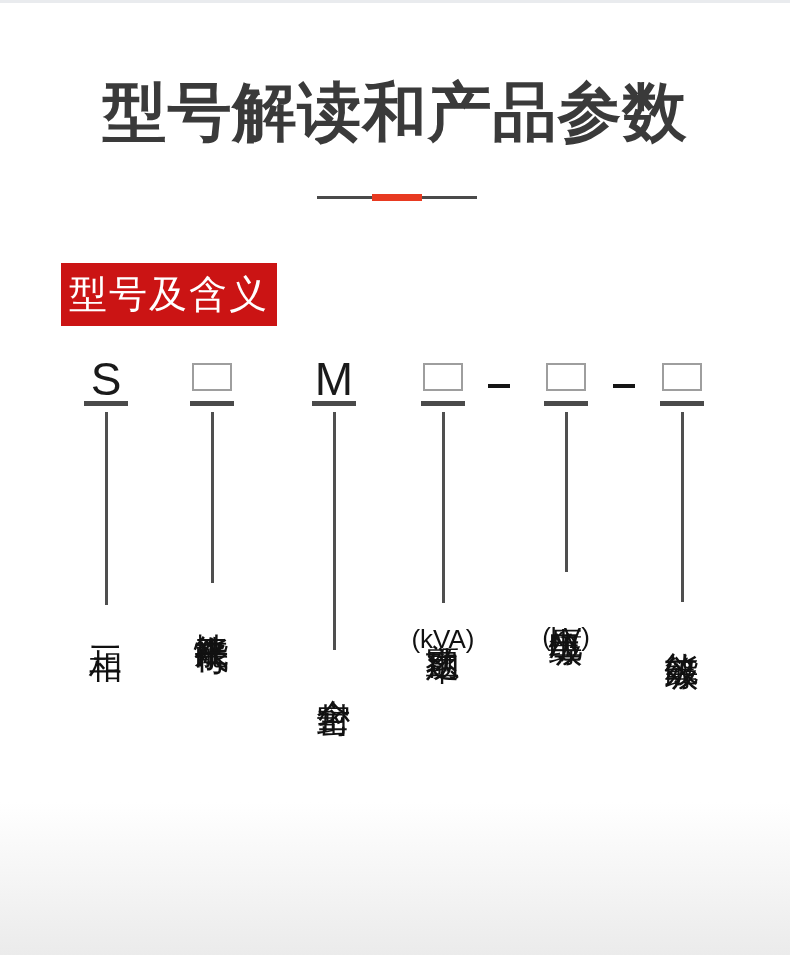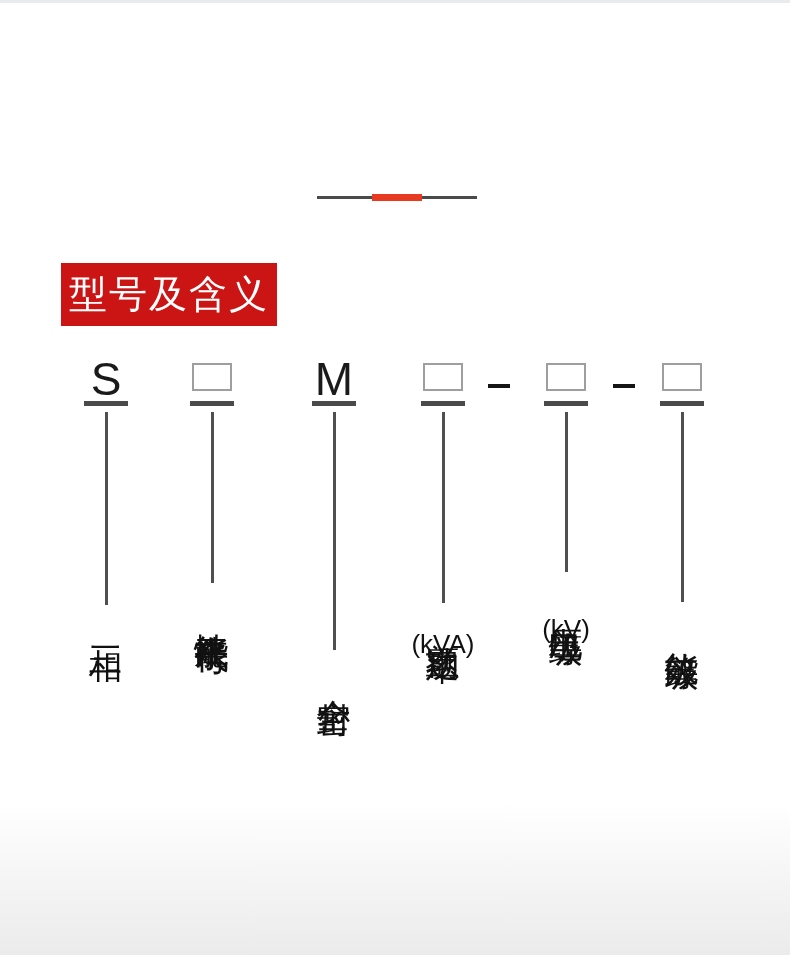--- a/index.html
+++ b/index.html
@@ -136,40 +136,41 @@
   .u3 .unit-label { margin-top: 22px; }
   .u4 .unit-label { margin-top: 13px; }
   .u5 .unit-label { margin-top: 29px; }
   .u6 .unit-label { margin-top: 23px; }
 
   .unit-sublabel {
     font-size: 26px;
     color: #111111;
     white-space: nowrap;
   }
-  .u4 .unit-sublabel { margin-top: 5px; }
-  .u5 .unit-sublabel { margin-top: 5px; }
+  .u4 .unit-sublabel { }
+  .u5 .unit-sublabel { margin-top: 13px; }
 
   .hyphen-separator {
     position: absolute;
     top: 384px;
     width: 22px;
     height: 4px;
     background: #151515;
   }
   .d1 { left: 488px; }
   .d2 { left: 613px; }
 </style>
 </head>
 <body>
 
 <div class="page">
 
   <div class="top-strip"></div>
 
+  <div class="page-title">型号解读和产品参数</div>
 
   <div class="title-divider">
     <div class="divider-accent"></div>
   </div>
 
   <div class="section-badge">
     <span class="section-badge-label">型号及含义</span>
   </div>
 
   <div class="code-unit u1">

